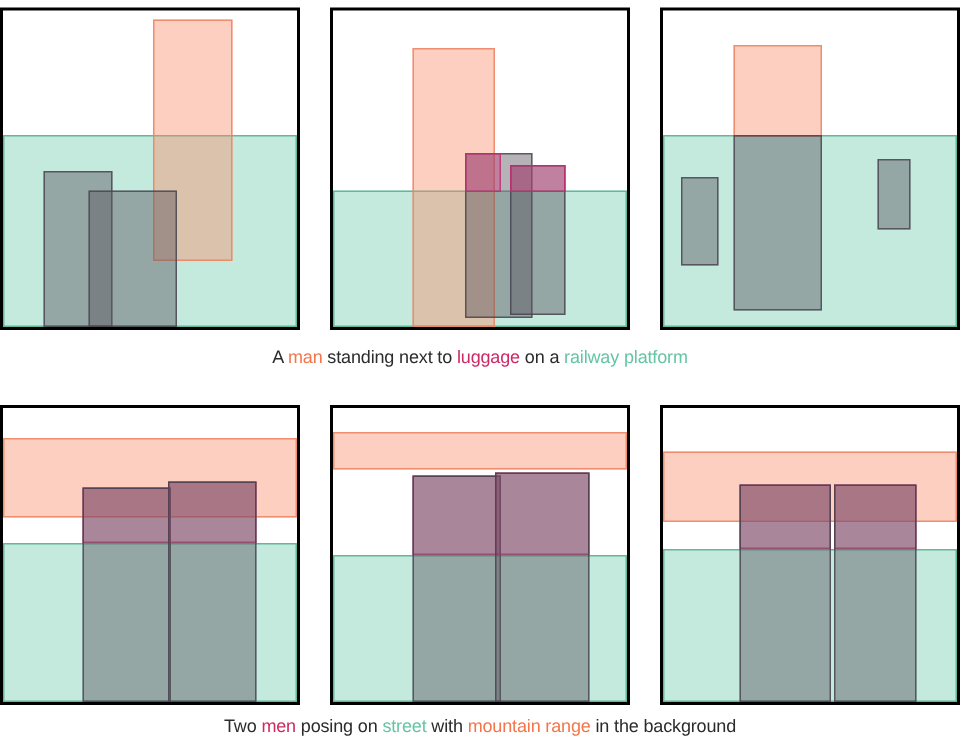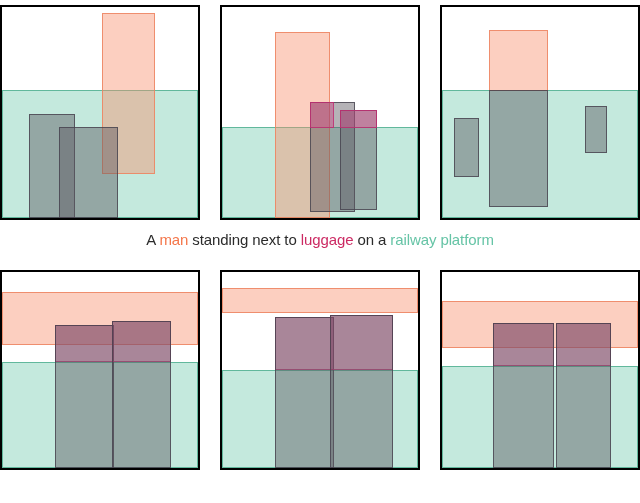--- a/index.html
+++ b/index.html
@@ -69,21 +69,21 @@
     background: rgba(206, 59, 126, 0.42);
     border: 1px solid rgba(190, 45, 112, 0.8);
   }
 
   
   .caption {
     position: absolute;
     left: 0;
     width: 640px;
     text-align: center;
-    font-size: 15px;
+    font-size: 12px;
     color: #2b2b2b;
     letter-spacing: -0.1px;
     white-space: nowrap;
   }
   .cap-1 { top: 231px; }
   .cap-2 { top: 477px; }
   .caption span { white-space: pre; }
   .w-plain   { color: #2b2b2b; }
   .w-salmon  { color: #f4764a; }
   .w-magenta { color: #cc2a63; }
@@ -152,14 +152,15 @@
           <div class="box box-salmon" style="left: 0%; top: 15%; width: 100%; height: 24%;"></div>
           <div class="box box-green" style="left: 0%; top: 48%; width: 100%; height: 52%;"></div>
           <div class="box box-magenta" style="left: 26%; top: 26%; width: 31%; height: 22%;"></div>
           <div class="box box-gray" style="left: 26%; top: 26%; width: 31%; height: 74%;"></div>
           <div class="box box-magenta" style="left: 58%; top: 26%; width: 28%; height: 22%;"></div>
           <div class="box box-gray" style="left: 58%; top: 26%; width: 28%; height: 74%;"></div>
         </div>
     </div>
   </div>
 
+  <div class="caption cap-2"><span class="w-plain">Two </span><span class="w-magenta">men</span><span class="w-plain"> posing on </span><span class="w-teal">street</span><span class="w-plain"> with </span><span class="w-salmon">mountain range</span><span class="w-plain"> in the background</span></div>
 
 </div>
 
 </body></html>

